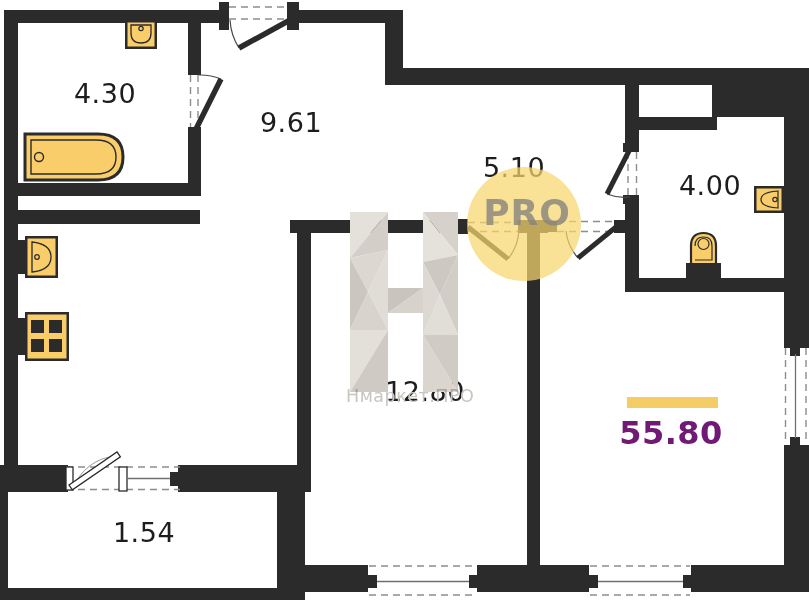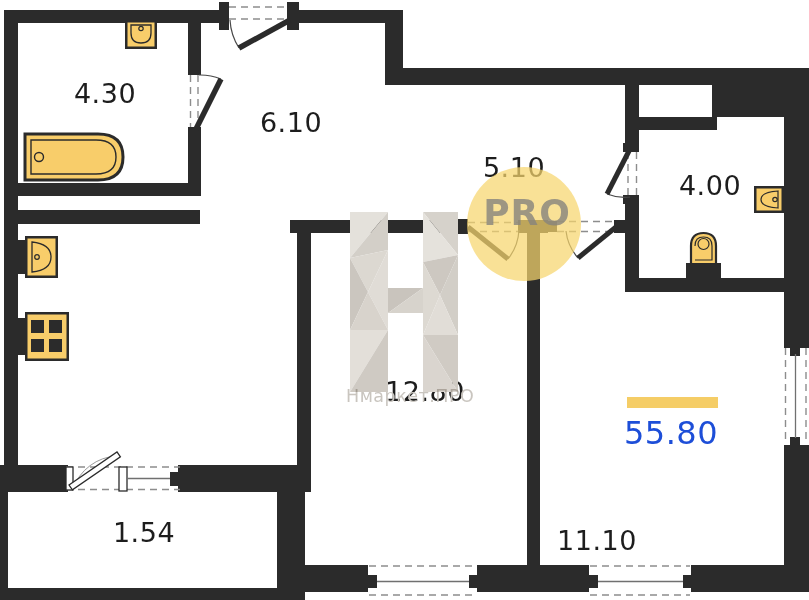--- a/index.html
+++ b/index.html
@@ -3,22 +3,22 @@
 <meta charset="utf-8">
 <style>
   html,body{margin:0;padding:0;background:#ffffff;}
   #plan{position:relative;width:809px;height:600px;background:#ffffff;overflow:hidden;
         font-family:"DejaVu Sans","Liberation Sans",sans-serif;text-align:center;}
   .w{position:absolute;background:#2b2b2b;}
   .layer{position:absolute;left:0;top:0;width:809px;height:600px;}
   .fx{position:absolute;}
   .lbl{position:absolute;transform:translate(-50%,-50%);font-size:27px;color:#1d1d1d;
        white-space:nowrap;letter-spacing:0.5px;z-index:6;}
-  .total-num{position:absolute;transform:translate(-50%,-50%);font-size:32px;font-weight:normal;
-       color:#1d4ed8;white-space:nowrap;z-index:6;letter-spacing:0.5px;}
+  .total-num{position:absolute;transform:translate(-50%,-50%);font-size:32px;font-weight:bold;
+       color:#701a75;white-space:nowrap;z-index:6;letter-spacing:0.5px;}
   .total-bar{position:absolute;left:627px;top:397px;width:91px;height:11px;background:#f5cd66;z-index:6;}
   .walls{z-index:1}.lines{z-index:2}.fixtures{z-index:3}
   #watermark{z-index:8}
   .blend-mult{mix-blend-mode:multiply;}
 </style>
 </head>
 <body>
 
 <div id="plan">
 
@@ -164,25 +164,24 @@
   </svg>
 
   <svg class="fx fixtures" style="left:686px;top:231px" width="35" height="48" viewBox="0 0 35 48">
     <rect x="0" y="32" width="35" height="16" fill="#2b2b2b"></rect>
     <path d="M5,15 Q5,2 17.5,2 Q30,2 30,15 V33 H5 Z" fill="#f8cd6a" stroke="#2b2b2b" stroke-width="2.2"></path>
     <path d="M9,15 Q9,6 17.5,6 Q26,6 26,15 V29 H9" fill="none" stroke="#2b2b2b" stroke-width="1.2"></path>
     <circle cx="17.5" cy="13" r="5.5" fill="none" stroke="#2b2b2b" stroke-width="1.2"></circle>
   </svg>
 
   <div class="lbl" style="left:105px;top:93px">4.30</div>
-  <div class="lbl" style="left:291px;top:122px">6.10</div>
+  <div class="lbl" style="left:291px;top:122px">9.61</div>
   <div class="lbl" style="left:514px;top:167px">5.10</div>
   <div class="lbl" style="left:710px;top:185px">4.00</div>
   <div class="lbl" style="left:425px;top:391px">12.80</div>
-  <div class="lbl" style="left:597px;top:540px">11.10</div>
   <div class="lbl" style="left:144px;top:532px">1.54</div>
 
   <div class="total-bar"></div>
   <div class="total-num" style="left:671px;top:433px">55.80</div>
 
   <svg id="watermark" class="layer" viewBox="0 0 809 600">
 
     <g class="blend-mult" stroke="none">
       <polygon points="350,212 388,212 350,258" fill="#e4e1db"></polygon>
       <polygon points="388,212 388,250 350,258" fill="#d3cfc8"></polygon>

